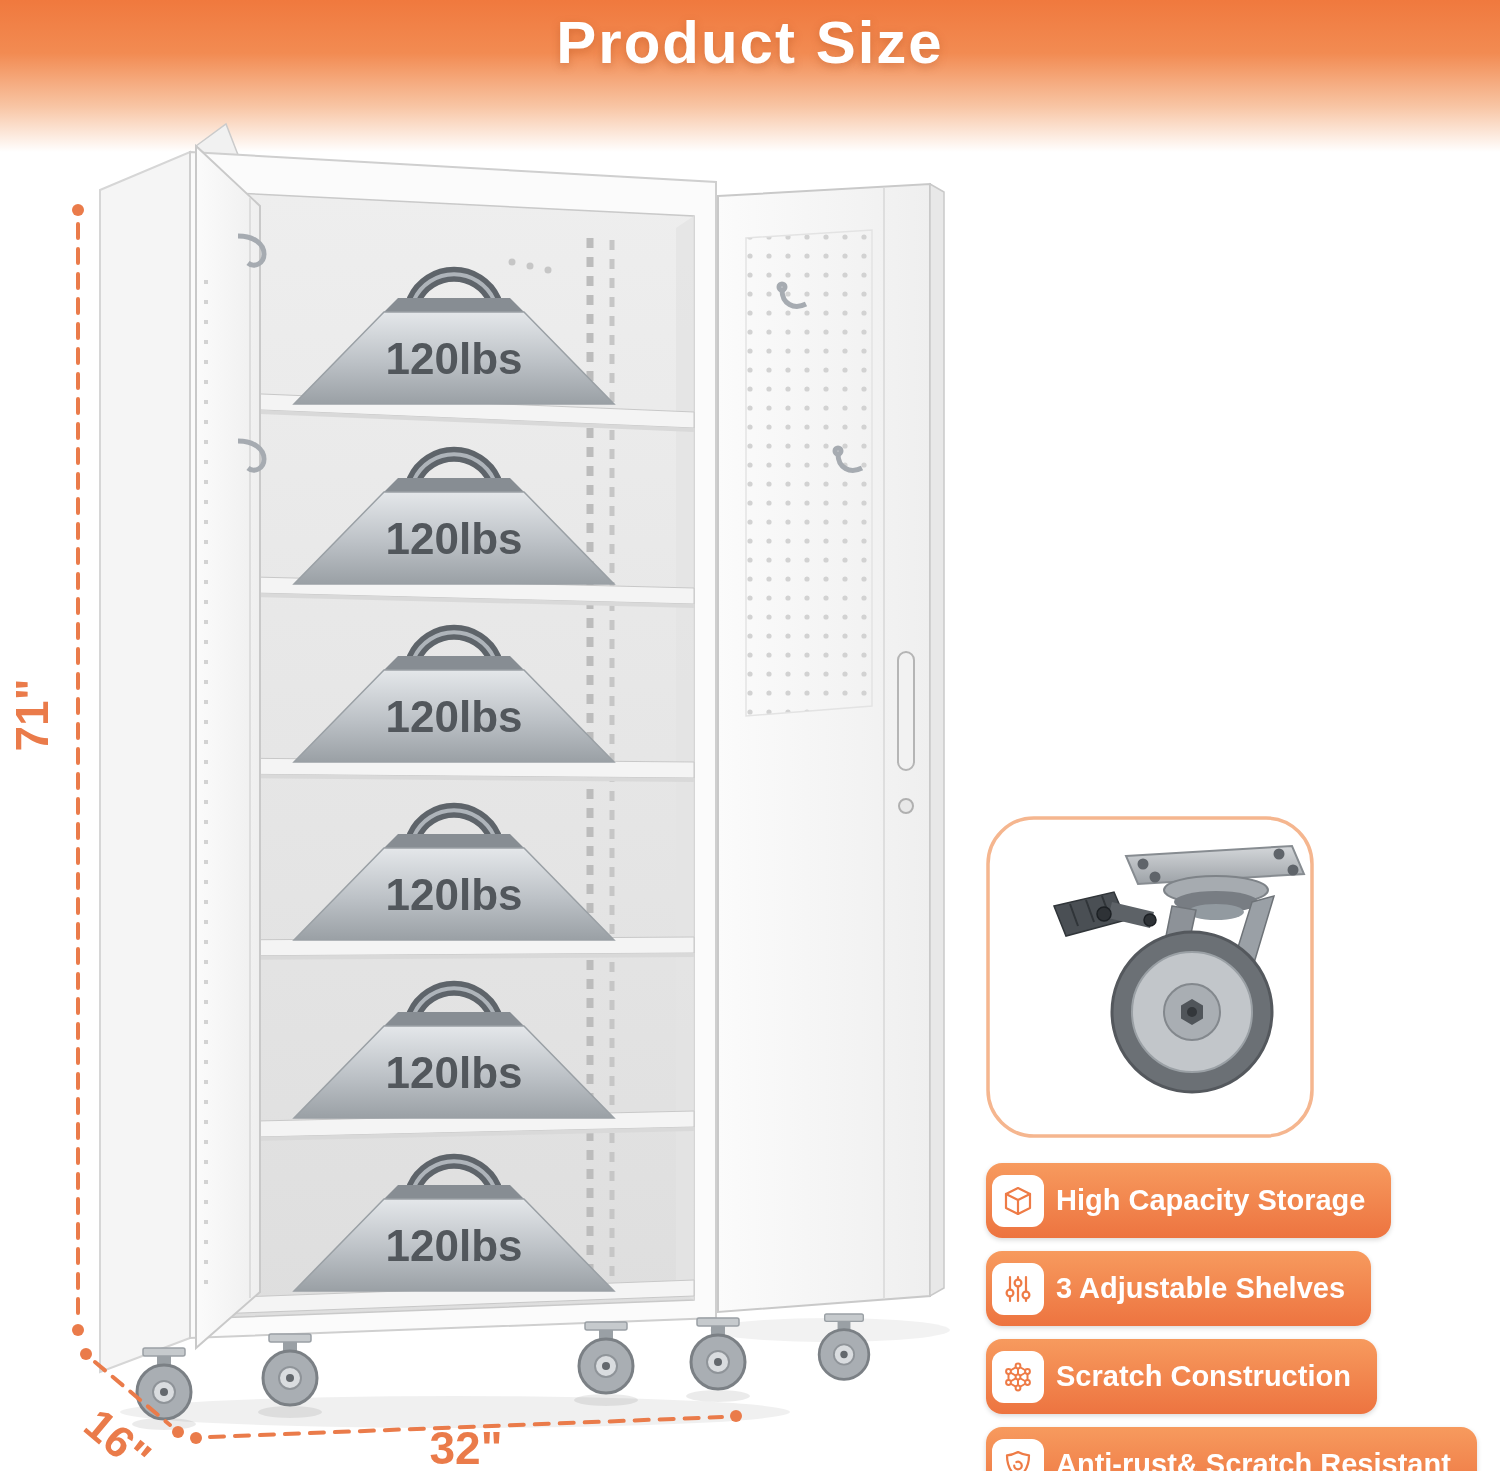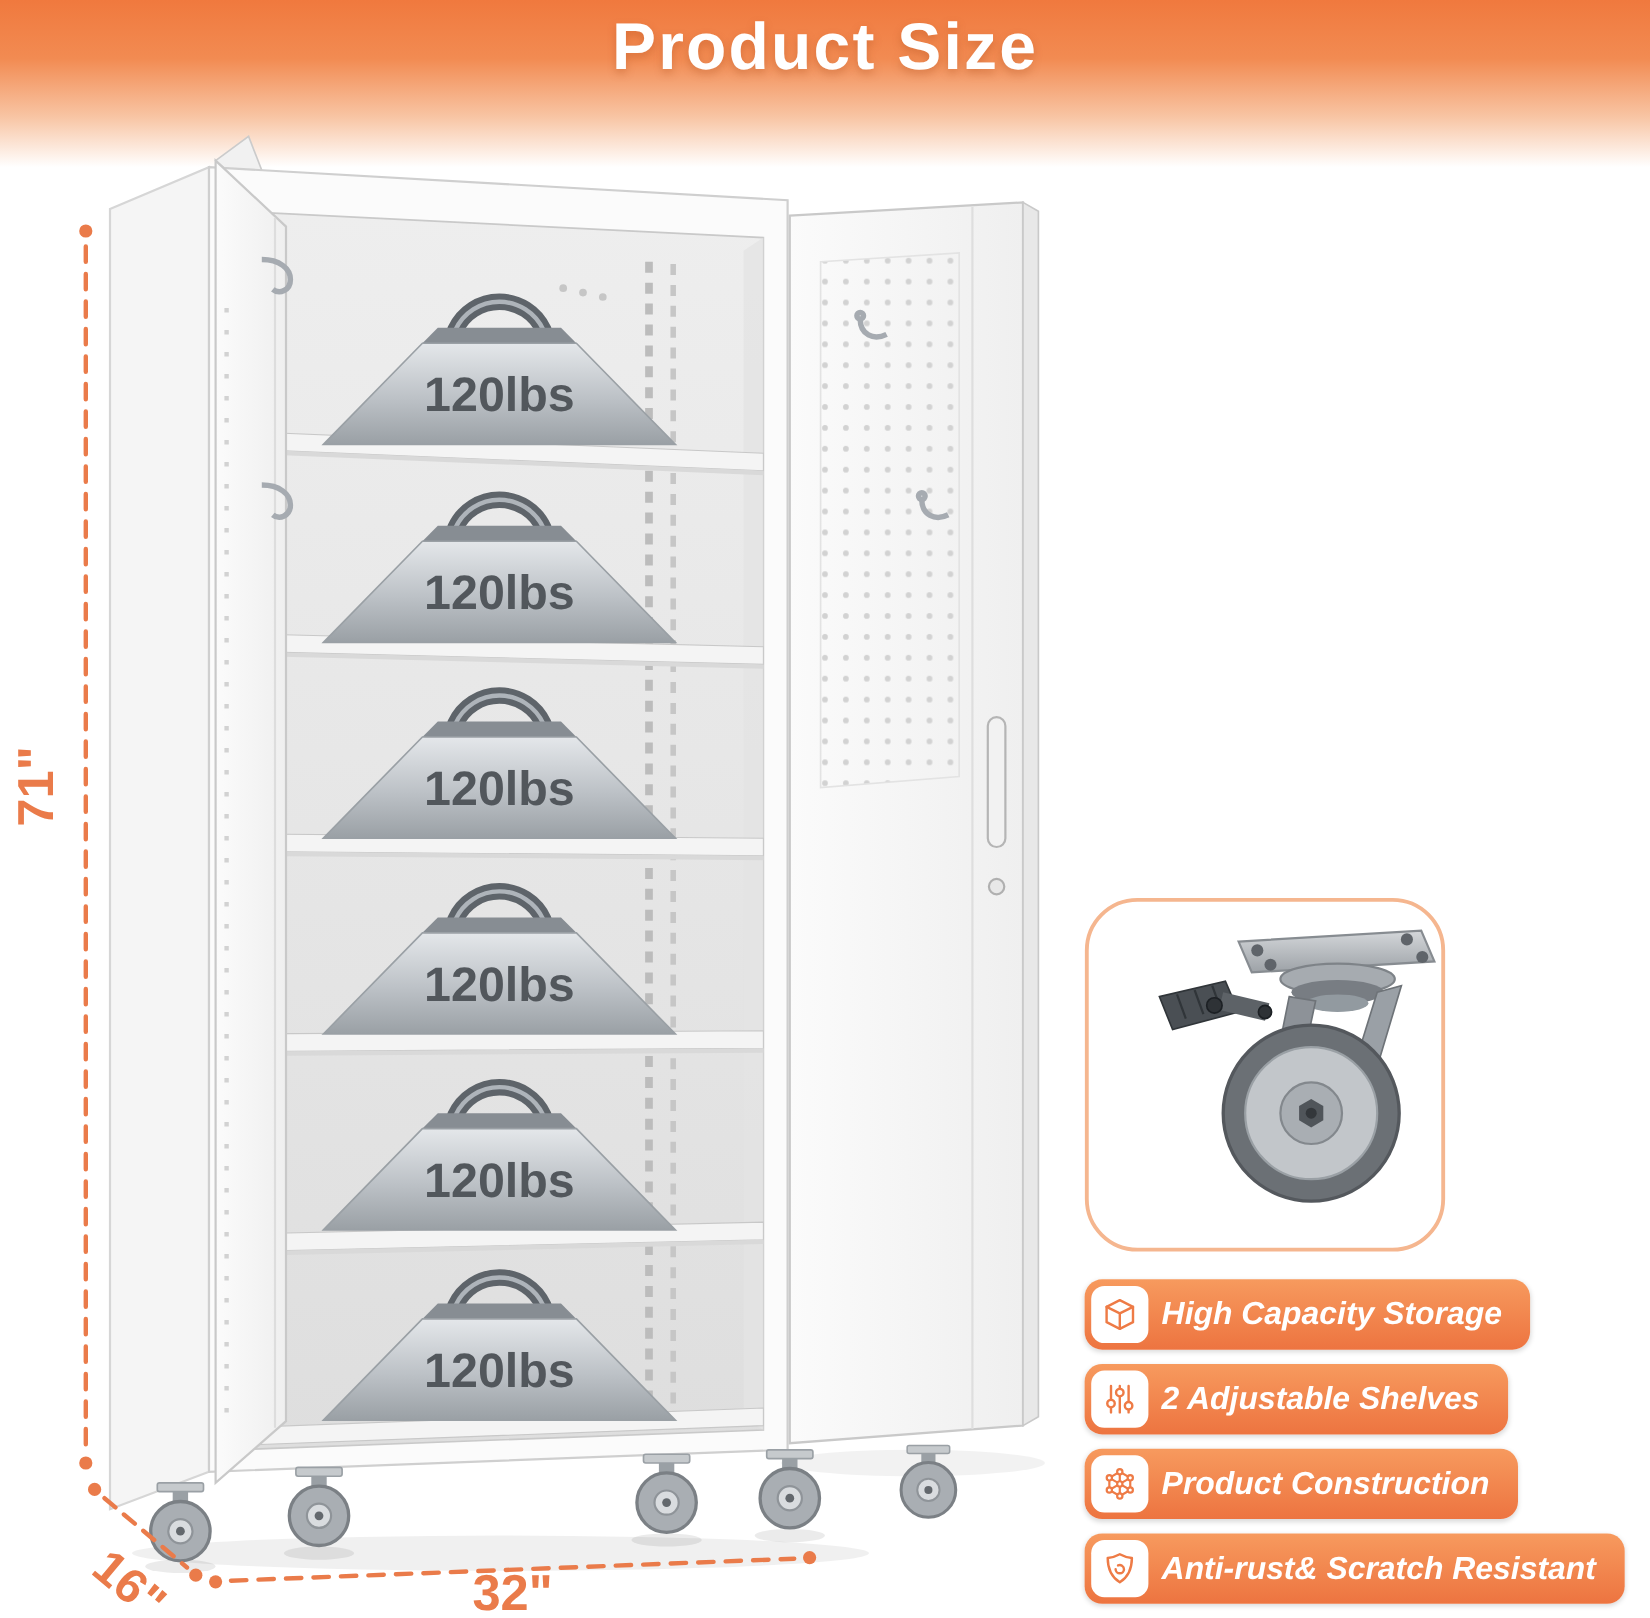--- a/index.html
+++ b/index.html
@@ -4,23 +4,23 @@
 <style>
   html,body{margin:0;padding:0;background:#fff;}
   .canvas{position:relative;width:1500px;height:1471px;background:#fff;overflow:hidden;
           font-family:"Liberation Sans",sans-serif;}
   .header{position:absolute;top:0;left:0;right:0;height:152px;
           background:linear-gradient(180deg,#f0793e 0%,#f28b52 35%,#f8c5a4 70%,rgba(255,255,255,0) 100%);}
   .title{margin:0;padding-top:8px;text-align:center;font-size:60px;font-weight:800;color:#ffffff;
          letter-spacing:2px;text-shadow:0 3px 8px rgba(170,75,25,.35);}
   .scene{position:absolute;left:0;top:0;width:1500px;height:1471px;}
   .features{position:absolute;left:986px;top:1163px;display:flex;flex-direction:column;gap:13px;}
-  .feature{display:flex;align-items:center;gap:12px;height:64px;padding:0 26px 0 6px;border-radius:16px;
+  .feature{display:flex;align-items:center;gap:12px;height:75px;padding:0 26px 0 6px;border-radius:16px;
            background:linear-gradient(180deg,#f79a5e,#ed7440);box-shadow:0 2px 5px rgba(0,0,0,.15);
-           width:max-content;font-style:italic;}
+           width:max-content;}
   .icon-box{width:52px;height:52px;border-radius:12px;background:#fff;display:flex;
             align-items:center;justify-content:center;flex:0 0 auto;}
   .feature-label{color:#fff;font-size:29px;font-weight:700;white-space:nowrap;}
 </style>
 </head>
 <body>
 
 <div class="canvas">
 
   <div class="header">
@@ -216,37 +216,37 @@
     </div>
     <div class="feature">
       <span class="icon-box">
         <svg width="34" height="34" viewBox="0 0 34 34" fill="none" stroke="#ee7b46" stroke-width="2.2" stroke-linecap="round">
           <path d="M9 5 V29 M17 5 V29 M25 5 V29"></path>
           <circle cx="9" cy="21" r="3.4" fill="#fff"></circle>
             <circle cx="17" cy="11" r="3.4" fill="#fff"></circle>
             <circle cx="25" cy="23" r="3.4" fill="#fff"></circle>
         </svg>
       </span>
-      <span class="feature-label">2 Adjustable Shelves</span>
+      <span class="feature-label">3 Adjustable Shelves</span>
     </div>
     <div class="feature">
       <span class="icon-box">
         <svg width="34" height="34" viewBox="0 0 34 34" fill="none" stroke="#ee7b46" stroke-width="2" stroke-linejoin="round" stroke-linecap="round">
           <path d="M17 6 L26.5 11.5 V22.5 L17 28 L7.5 22.5 V11.5 Z"></path>
           <path d="M17 6 L17 17 M26.5 11.5 L17 17 M26.5 22.5 L17 17 M17 28 L17 17 M7.5 22.5 L17 17 M7.5 11.5 L17 17"></path>
           <circle cx="17" cy="6" r="2.4" fill="#fff"></circle>
             <circle cx="26.5" cy="11.5" r="2.4" fill="#fff"></circle>
           <circle cx="26.5" cy="22.5" r="2.4" fill="#fff"></circle>
             <circle cx="17" cy="28" r="2.4" fill="#fff"></circle>
           <circle cx="7.5" cy="22.5" r="2.4" fill="#fff"></circle>
             <circle cx="7.5" cy="11.5" r="2.4" fill="#fff"></circle>
           <circle cx="17" cy="17" r="2.4" fill="#fff"></circle>
         </svg>
       </span>
-      <span class="feature-label">Product Construction</span>
+      <span class="feature-label">Scratch Construction</span>
     </div>
     <div class="feature">
       <span class="icon-box">
         <svg width="34" height="34" viewBox="0 0 34 34" fill="none" stroke="#ee7b46" stroke-width="2.2" stroke-linejoin="round" stroke-linecap="round">
           <path d="M17 4 C21 6.2 24.8 7.2 28 7.3 C28 16.5 24.5 24.6 17 29.5 C9.5 24.6 6 16.5 6 7.3 C9.2 7.2 13 6.2 17 4 Z"></path>
           <path d="M13.2 17.5 a3.8 3.8 0 1 0 7.6 0 a3.8 3.8 0 0 0 -5.4 -3.4"></path>
         </svg>
       </span>
       <span class="feature-label">Anti-rust&amp; Scratch Resistant</span>
     </div>

